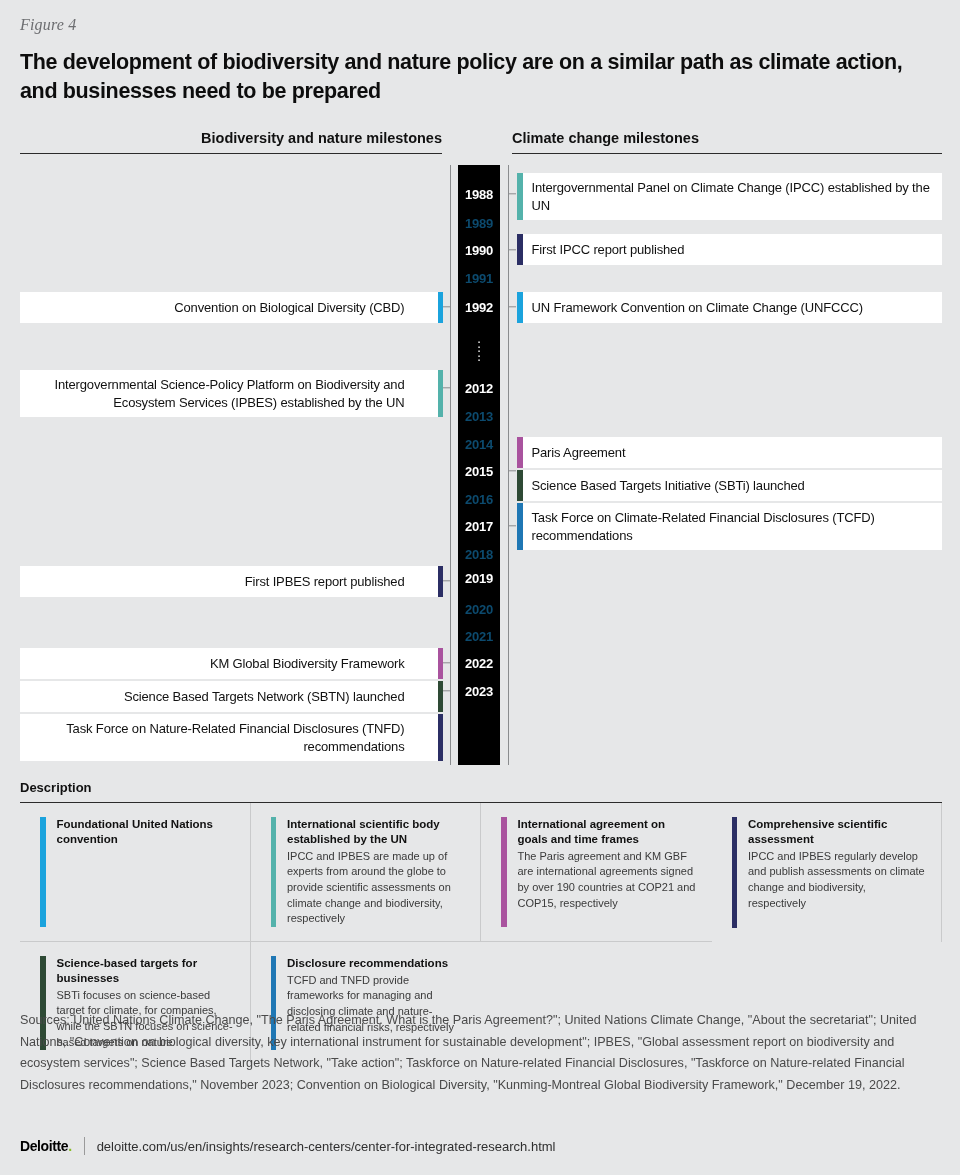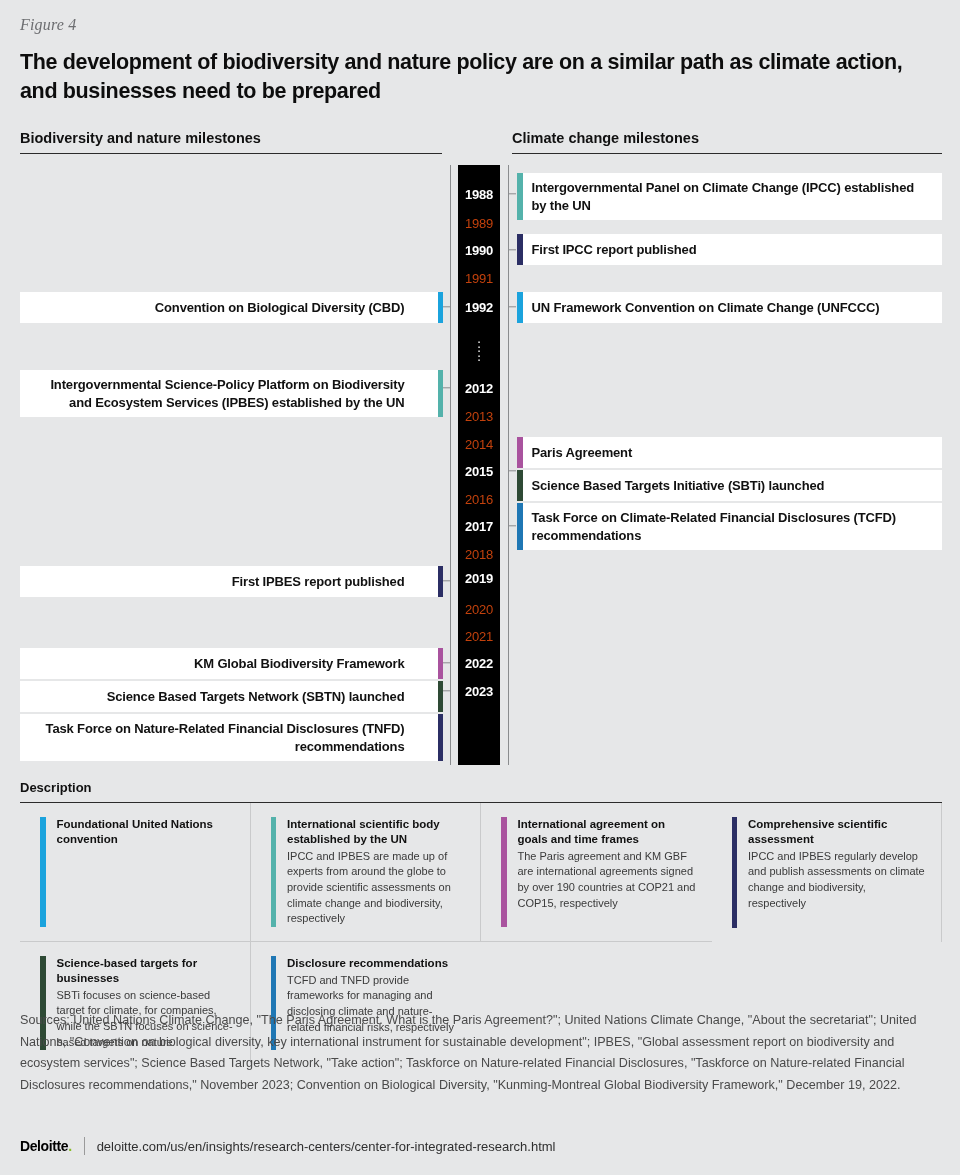--- a/index.html
+++ b/index.html
@@ -39,21 +39,21 @@
   
   .col-head {
     position: absolute;
     top: 130px;
     font-size: 14.5px;
     font-weight: bold;
     color: #111;
     padding-bottom: 7px;
     border-bottom: 1.6px solid #2b2b2b;
   }
-  .col-head.left  { left: 20px;  width: 422px; }
+  .col-head.left  { left: 20px;  width: 422px; text-align: right; }
   .col-head.right { left: 512px; width: 430px; text-align: left; }
 
   
   #timeline {
     position: absolute;
     left: 0; top: 165px;
     width: 960px; height: 600px;
   }
   .black-band {
     position: absolute;
@@ -73,21 +73,21 @@
   .year {
     position: absolute;
     left: 458px; width: 42px;
     text-align: center;
     font-size: 13px;
     font-weight: bold;
     transform: translateY(-50%);
     letter-spacing: -0.2px;
   }
   .year.on  { color: #ffffff; }
-  .year.off { color: #c2410c; font-weight: normal; }
+  .year.off { color: #0c4a6e; font-weight: bold; }
 
   .ellipsis {
     position: absolute;
     left: 458px; width: 42px;
     text-align: center;
     color: #ffffff;
     font-size: 13px;
     line-height: 4.5px;
     transform: translateY(-50%);
   }
@@ -111,21 +111,21 @@
     align-items: stretch;
   }
   .card.left  { left: 20px;  width: 423px; justify-content: flex-end; gap: 24px; }
   .card.right { left: 517px; width: 425px; }
 
   .card .txt {
     flex: 1;
     display: flex;
     align-items: center;
     font-size: 13px;
-    font-weight: bold;
+    font-weight: normal;
     line-height: 1.38;
     letter-spacing: -0.15px;
     color: #111;
   }
   .card.left  .txt { text-align: right; justify-content: flex-end; padding: 7px 9px 7px 12px; }
   .card.right .txt { text-align: left;  justify-content: flex-start; padding: 7px 12px 7px 9px; }
 
   .accent { width: 5.5px; flex: 0 0 5.5px; }
 
   

